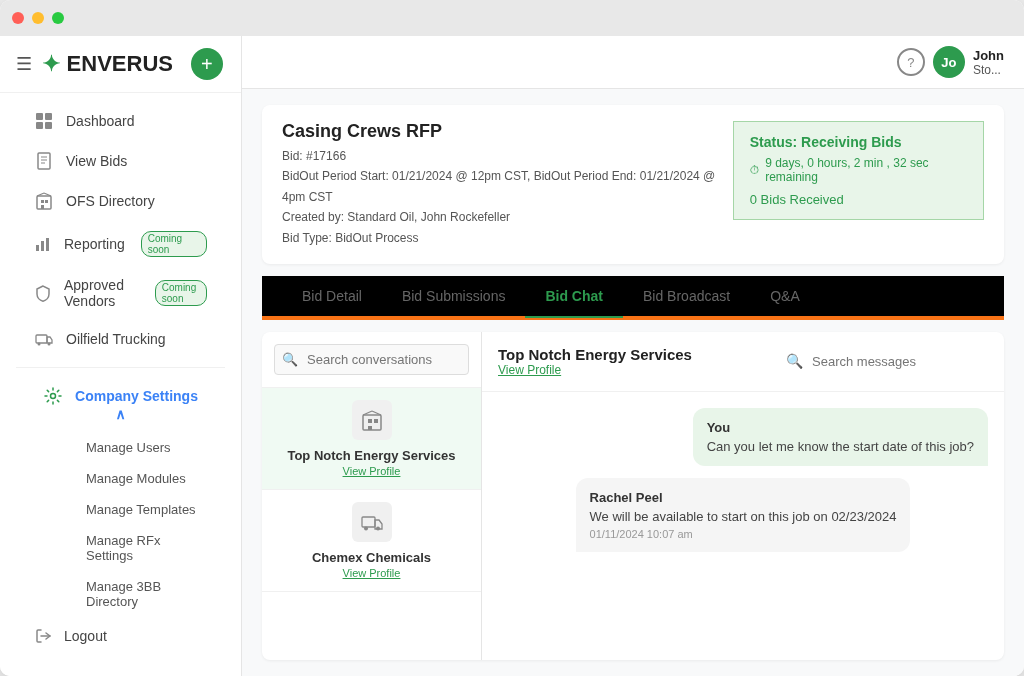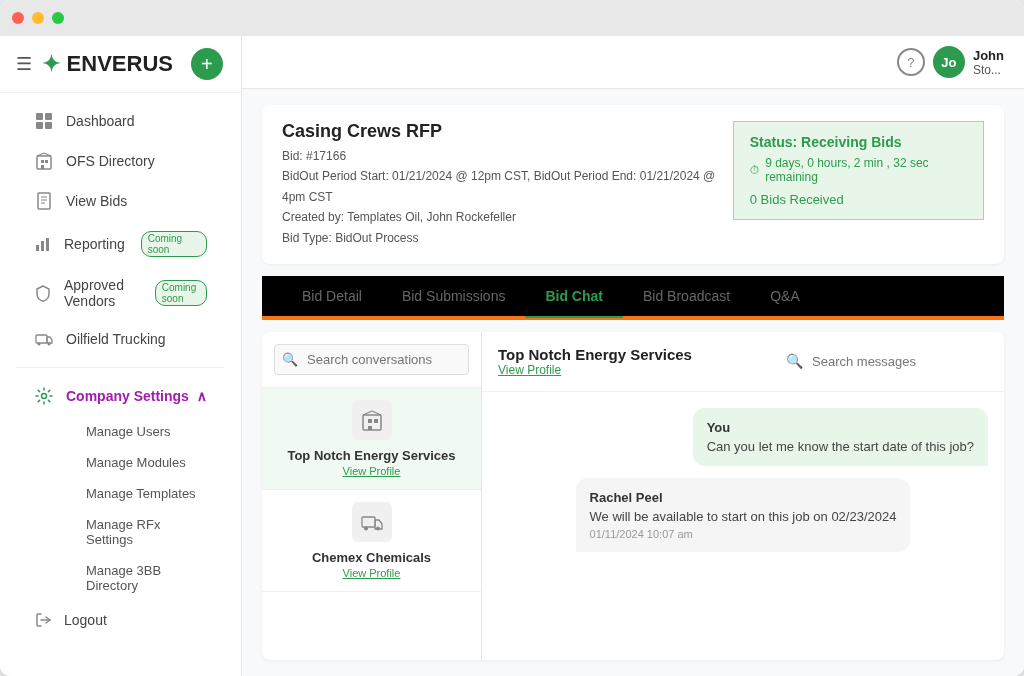--- a/index.html
+++ b/index.html
@@ -25,21 +25,21 @@
     .logo-text { font-size: 22px; font-weight: 700; color: #222; }
     .add-btn { width: 32px; height: 32px; border-radius: 50%; background: #2d9b4e; color: #fff; border: none; font-size: 20px; display: flex; align-items: center; justify-content: center; cursor: pointer; margin-left: 8px; }
 
     .nav-items { padding: 8px 16px; flex: 1; }
     .nav-item { display: flex; align-items: center; gap: 12px; padding: 10px 18px; cursor: pointer; color: #444; font-size: 14px; }
     .nav-item .nav-icon { width: 20px; height: 20px; display: flex; align-items: center; justify-content: center; color: #666; }
     .nav-item .badge { font-size: 10px; background: #e8f5e9; color: #2d9b4e; border: 1px solid #2d9b4e; border-radius: 10px; padding: 1px 6px; margin-left: 4px; }
 
     .section-divider { margin: 8px 0; border: none; border-top: 1px solid #f0f0f0; }
 
-    .company-settings-header { display: flex; align-items: center; justify-content: space-between; padding: 10px 18px; cursor: pointer; color: #a21caf; font-size: 14px; font-weight: 600; }
+    .company-settings-header { display: flex; align-items: center; justify-content: space-between; padding: 10px 18px; cursor: pointer; color: #3b82f6; font-size: 14px; font-weight: 600; flex-direction: column; }
     .company-settings-header .nav-icon { width: 20px; height: 20px; display: flex; align-items: center; justify-content: center; }
     .settings-left { display: flex; align-items: center; gap: 12px; }
 
     .sub-nav { padding-left: 52px; }
     .sub-nav-item { padding: 8px 18px; font-size: 13px; color: #555; cursor: pointer; display: block; }
 
     .logout-item { display: flex; align-items: center; gap: 12px; padding: 10px 18px; cursor: pointer; color: #444; font-size: 14px; margin-top: auto; }
 
     
     .main { flex: 1; display: flex; flex-direction: column; overflow: hidden; background: #f8f9fa; }
@@ -141,40 +141,40 @@
                 <rect x="10" y="1" width="7" height="7" rx="1" fill="#888"></rect>
                 <rect x="1" y="10" width="7" height="7" rx="1" fill="#888"></rect>
                 <rect x="10" y="10" width="7" height="7" rx="1" fill="#888"></rect>
               </svg>
           </span>
           <span>Dashboard</span>
         </div>
         <div class="nav-item">
           <span class="nav-icon">
             <svg width="18" height="18" viewBox="0 0 18 18" fill="none">
+                <rect x="3" y="1" width="12" height="16" rx="1" stroke="#888" stroke-width="1.5"></rect>
+                <line x1="6" y1="5" x2="12" y2="5" stroke="#888" stroke-width="1.2"></line>
+                <line x1="6" y1="8" x2="12" y2="8" stroke="#888" stroke-width="1.2"></line>
+                <line x1="6" y1="11" x2="10" y2="11" stroke="#888" stroke-width="1.2"></line>
+              </svg>
+          </span>
+          <span>View Bids</span>
+        </div>
+        <div class="nav-item">
+          <span class="nav-icon">
+            <svg width="18" height="18" viewBox="0 0 18 18" fill="none">
                 <rect x="2" y="4" width="14" height="13" rx="1" stroke="#888" stroke-width="1.5"></rect>
                 <rect x="6" y="8" width="3" height="3" fill="#888"></rect>
                 <rect x="10" y="8" width="3" height="3" fill="#888"></rect>
                 <rect x="6" y="13" width="3" height="4" fill="#888"></rect>
                 <line x1="2" y1="4" x2="9" y2="1" stroke="#888" stroke-width="1.2"></line>
                 <line x1="16" y1="4" x2="9" y2="1" stroke="#888" stroke-width="1.2"></line>
               </svg>
           </span>
           <span>OFS Directory</span>
-        </div>
-        <div class="nav-item">
-          <span class="nav-icon">
-            <svg width="18" height="18" viewBox="0 0 18 18" fill="none">
-                <rect x="3" y="1" width="12" height="16" rx="1" stroke="#888" stroke-width="1.5"></rect>
-                <line x1="6" y1="5" x2="12" y2="5" stroke="#888" stroke-width="1.2"></line>
-                <line x1="6" y1="8" x2="12" y2="8" stroke="#888" stroke-width="1.2"></line>
-                <line x1="6" y1="11" x2="10" y2="11" stroke="#888" stroke-width="1.2"></line>
-              </svg>
-          </span>
-          <span>View Bids</span>
         </div>
         <div class="nav-item">
           <span class="nav-icon">
             <svg width="18" height="18" viewBox="0 0 18 18" fill="none">
                 <rect x="2" y="10" width="3" height="6" fill="#888"></rect>
                 <rect x="7" y="6" width="3" height="10" fill="#888"></rect>
                 <rect x="12" y="3" width="3" height="13" fill="#888"></rect>
               </svg>
           </span>
           <span>Reporting</span>
@@ -251,21 +251,21 @@
       </div>
 
       <div class="content">
 
         <div class="rfp-header">
           <div class="rfp-info">
             <h2>Casing Crews RFP</h2>
             <div class="rfp-meta">
               <div>Bid: #17166</div>
               <div>BidOut Period Start: 01/21/2024 @ 12pm CST, BidOut Period End: 01/21/2024 @ 4pm CST</div>
-              <div>Created by: Templates Oil, John Rockefeller</div>
+              <div>Created by: Standard Oil, John Rockefeller</div>
               <div>Bid Type: BidOut Process</div>
             </div>
           </div>
           <div class="status-box">
             <div class="status-title">Status: Receiving Bids</div>
             <div class="status-timer">
               <span>⏱</span>
               <span>9 days, 0 hours, 2 min , 32 sec remaining</span>
             </div>
             <div class="status-bids">0 Bids Received</div>

